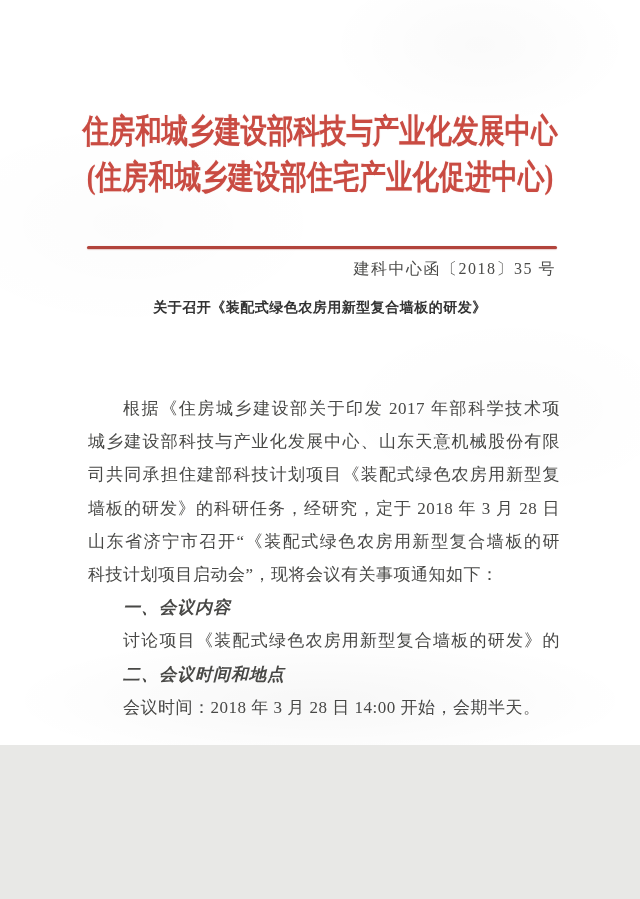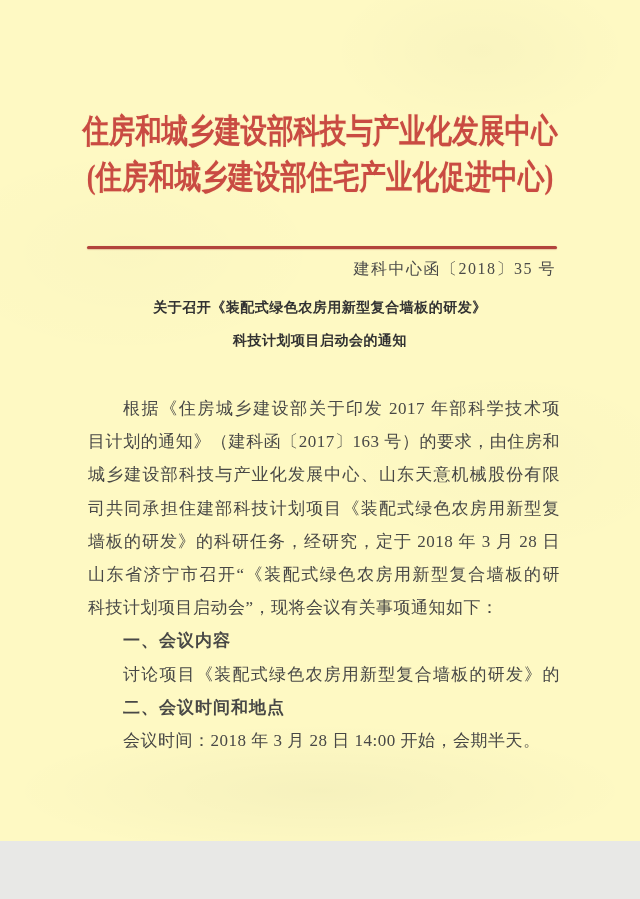--- a/index.html
+++ b/index.html
@@ -1,20 +1,20 @@
 <!DOCTYPE html>
 <html><head>
 <meta charset="utf-8">
 <style>
   html,body{margin:0;padding:0;background:#e8e8e6;}
   .page{
     position:relative;
-    width:640px;height:841px;
+    width:640px;height:745px;
     margin:0 auto;
-    background:#fef9c3;
+    background:#ffffff;
     overflow:hidden;
     font-family:"Liberation Serif","DejaVu Serif",serif;
   }
   
   .page::before{
     content:"";
     position:absolute;inset:0;
     background:
       radial-gradient(220px 120px at 75% 6%, rgba(0,0,0,0.018), transparent 70%),
       radial-gradient(300px 160px at 20% 30%, rgba(0,0,0,0.012), transparent 70%),
@@ -71,20 +71,21 @@
   .line{
     height:33.2px;line-height:33.2px;
     overflow:hidden;
   }
   .j{ text-align:justify; text-align-last:justify; }
   .ind{ text-indent:35px; }
   .heading{
     font-weight:bold;
     font-family:"Liberation Sans","DejaVu Sans",sans-serif;
     letter-spacing:1px;
+    font-style:italic;
   }
 
   
   .scan-edge-bottom{
     position:absolute;left:0;right:0;top:891px;height:2px;
     background:linear-gradient(to right,#8f8f8a 0%,#aaaaa4 40%,#b8b8b2 100%);
     opacity:0.85;
   }
   .scan-tick-left{
     position:absolute;left:0;top:883px;width:16px;height:2px;
@@ -104,26 +105,24 @@
     <span class="lh-line">住房和城乡建设部科技与产业化发展中心</span>
     <span class="lh-line">(住房和城乡建设部住宅产业化促进中心)</span>
   </div>
 
   <div class="red-rule"></div>
 
   <div class="doc-number">建科中心函〔2018〕35 号</div>
 
   <div class="doc-title">
     <div>关于召开《装配式绿色农房用新型复合墙板的研发》</div>
-    <div>科技计划项目启动会的通知</div>
   </div>
 
   <div class="body-text">
     <div class="line j ind">根据《住房城乡建设部关于印发 2017 年部科学技术项</div>
-    <div class="line j">目计划的通知》（建科函〔2017〕163 号）的要求，由住房和</div>
     <div class="line j">城乡建设部科技与产业化发展中心、山东天意机械股份有限公</div>
     <div class="line j">司共同承担住建部科技计划项目《装配式绿色农房用新型复合</div>
     <div class="line j">墙板的研发》的科研任务，经研究，定于 2018 年 3 月 28 日在</div>
     <div class="line j">山东省济宁市召开“《装配式绿色农房用新型复合墙板的研发》</div>
     <div class="line">科技计划项目启动会”，现将会议有关事项通知如下：</div>
     <div class="line heading ind">一、会议内容</div>
     <div class="line j ind">讨论项目《装配式绿色农房用新型复合墙板的研发》的研</div>
     <div class="line heading ind">二、会议时间和地点</div>
     <div class="line ind">会议时间：2018 年 3 月 28 日 14:00 开始，会期半天。</div>
   </div>

